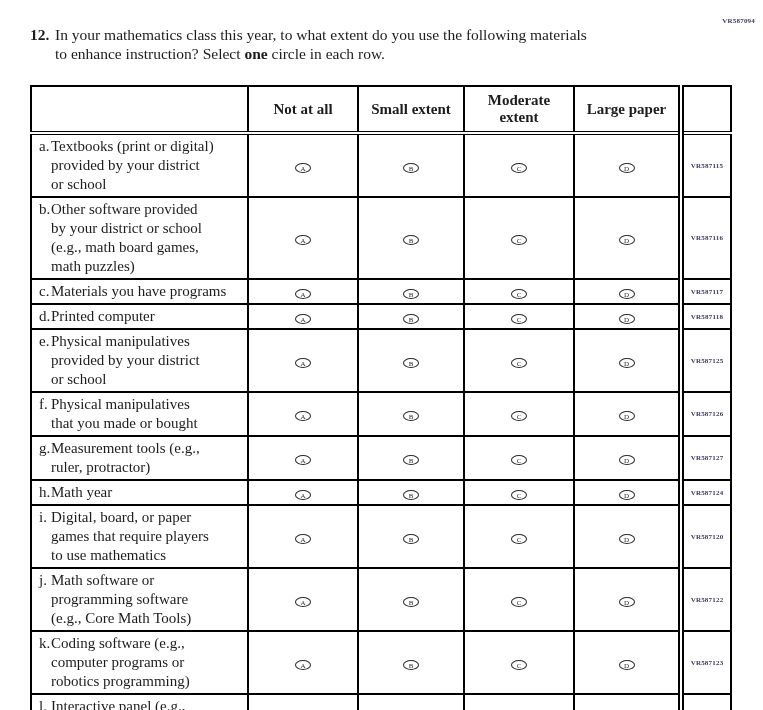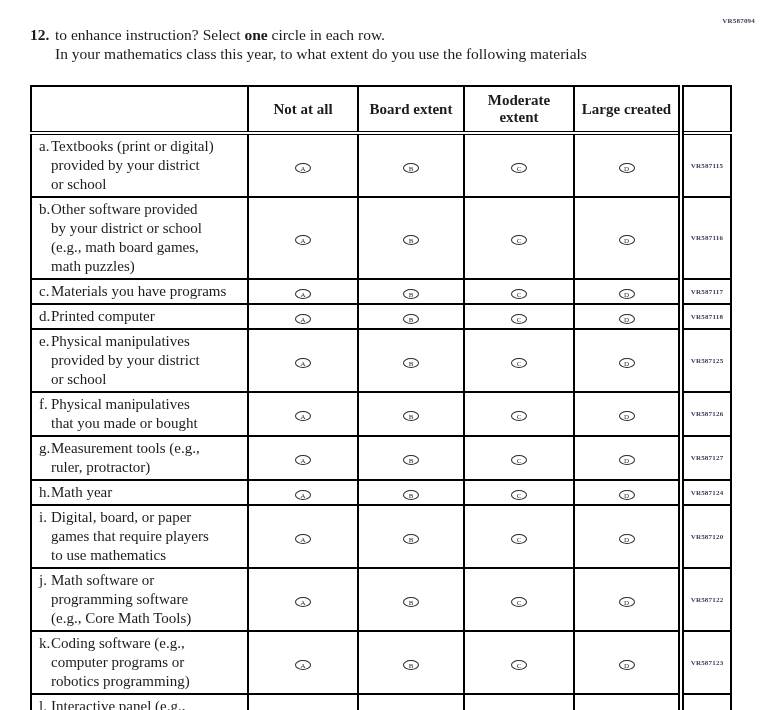--- a/index.html
+++ b/index.html
@@ -60,42 +60,42 @@
 </head>
 <body>
 
 <div class="page">
 
   <div class="top-code">VR587094</div>
 
   <div class="question">
     <span class="qnum">12.</span>
     <div class="qtext">
+      <div class="qline">In your mathematics class this year, to what extent do you use the following materials</div>
       <div class="qline"><span>to enhance instruction? Select </span><b>one</b><span> circle in each row.</span></div>
-      <div class="qline">In your mathematics class this year, to what extent do you use the following materials</div>
     </div>
   </div>
 
   <table class="grid">
     <colgroup>
       <col style="width:217px">
         <col style="width:110px">
         <col style="width:106px">
       <col style="width:110px">
         <col style="width:107px">
         <col style="width:50px">
     </colgroup>
     <thead>
       <tr>
         <th></th>
         <th>Not at all</th>
-        <th>Board extent</th>
+        <th>Small extent</th>
         <th>Moderate
 extent</th>
-        <th>Large created</th>
+        <th>Large paper</th>
         <th class="vrh"></th>
       </tr>
     </thead>
     <tbody>
       <tr class="h3">
         <td class="label">
             <div class="lab">
               <span class="letter">a.</span>
               <span class="labtext">Textbooks (print or digital)
 provided by your district

